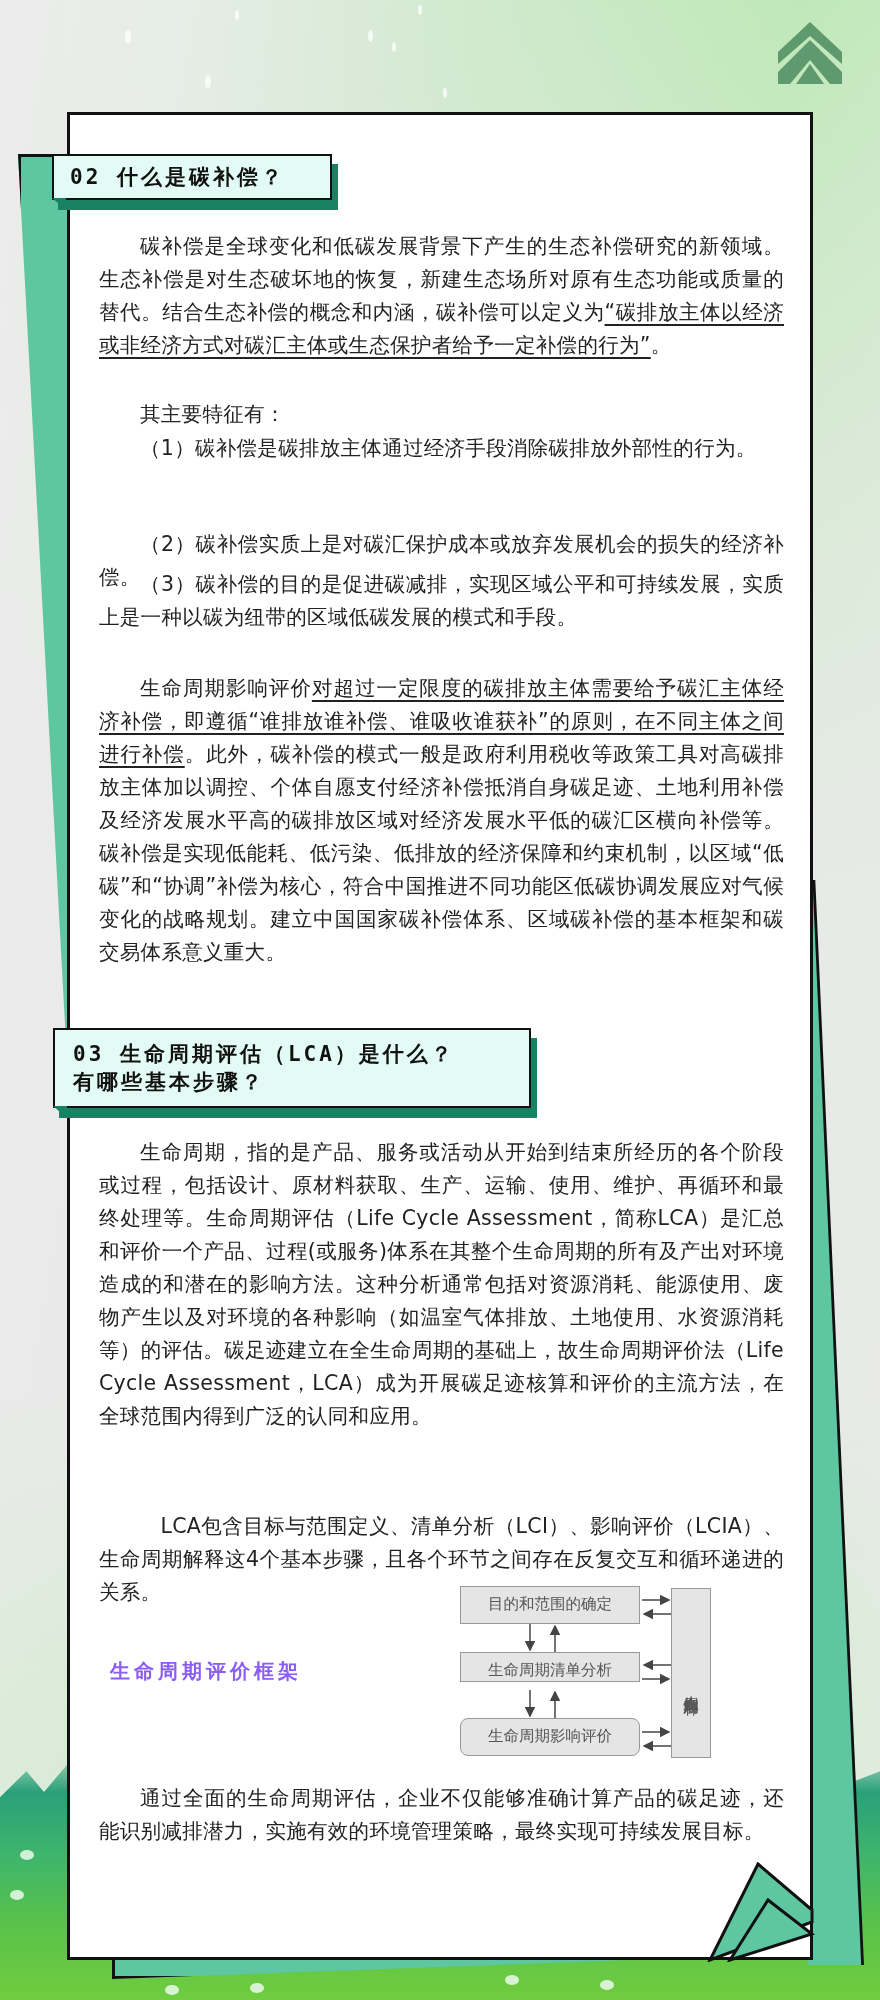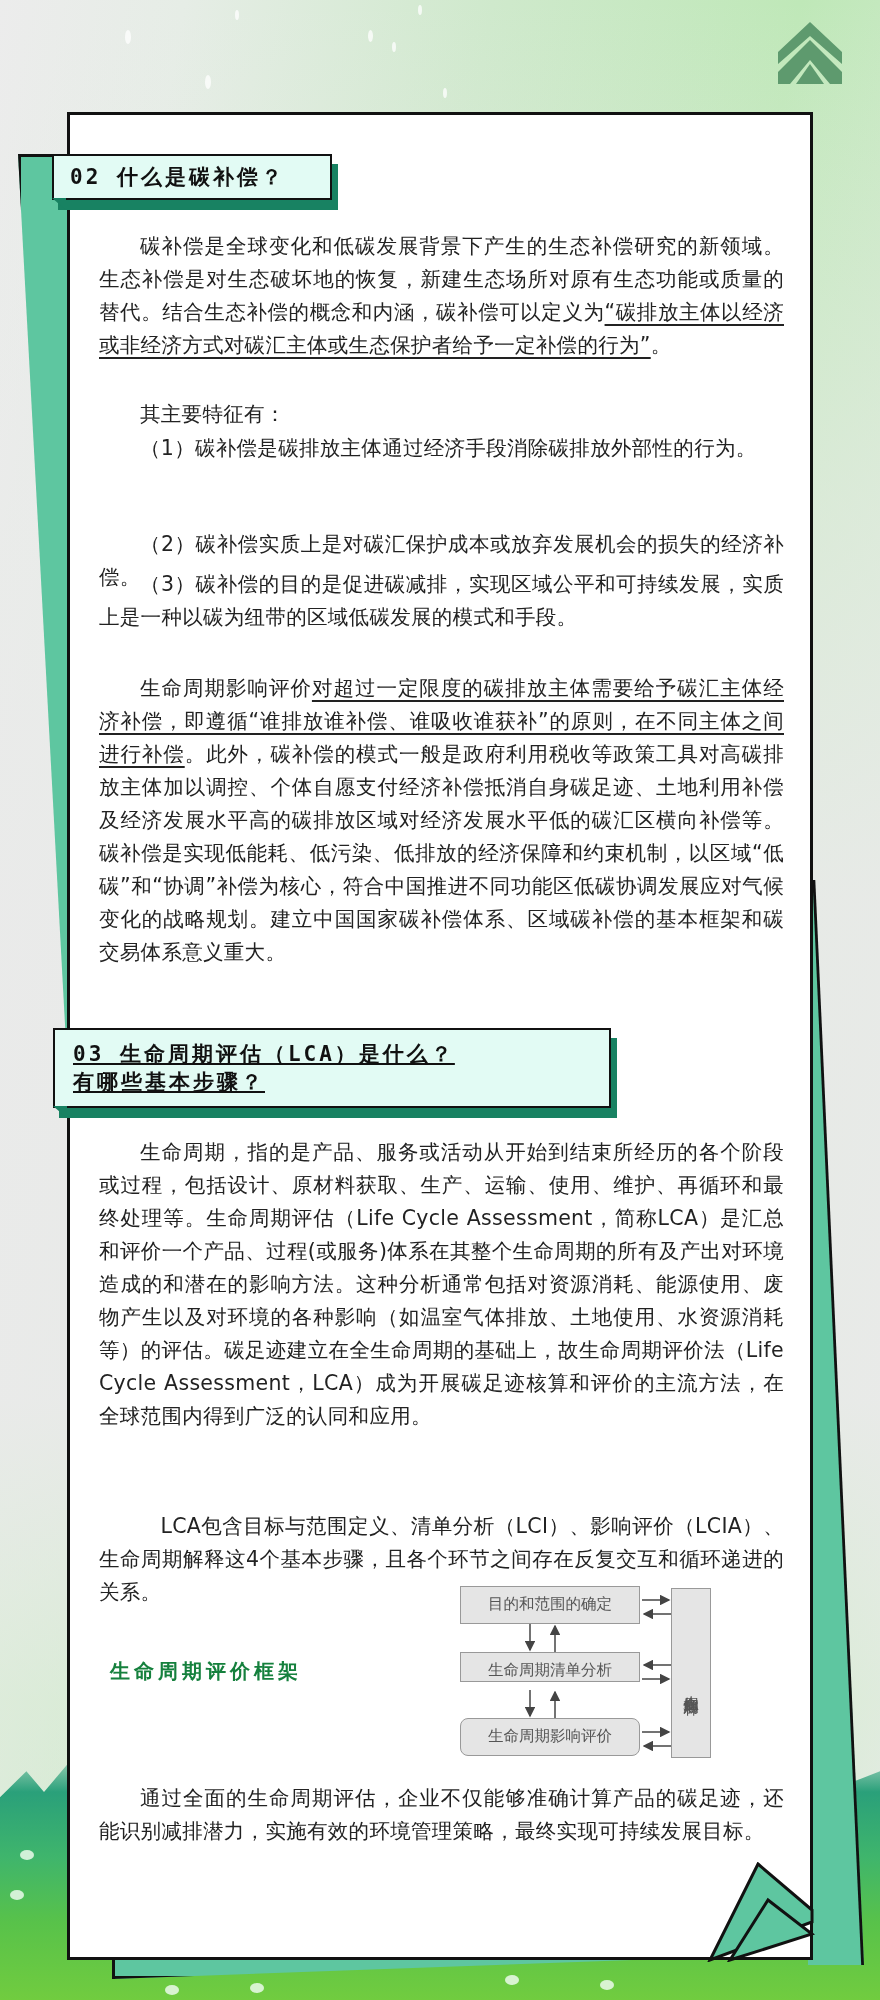--- a/index.html
+++ b/index.html
@@ -59,36 +59,36 @@
     position: absolute; background: #e2fbf4; border: 2px solid #111;
     color: #111; font-weight: bold; letter-spacing: 3px;
     box-shadow: 6px 10px 0 0 #188262;
     font-family: "DejaVu Sans Mono", "Liberation Mono", monospace;
   }
   .tab::after {
     content: ""; position: absolute; left: -2px; bottom: -12px; width: 14px; height: 12px;
     background: #188262; clip-path: polygon(0 0, 100% 0, 100% 100%);
   }
   .tab-02 { left: 52px; top: 154px; width: 280px; height: 46px; font-size: 21px; line-height: 42px; padding-left: 16px; }
-  .tab-03 { left: 53px; top: 1028px; width: 558px; height: 80px; font-size: 21px; line-height: 28px; padding: 10px 0 0 18px; text-decoration: underline; }
+  .tab-03 { left: 53px; top: 1028px; width: 478px; height: 80px; font-size: 21px; line-height: 28px; padding: 10px 0 0 18px; }
 
   
   .text {
     position: absolute; left: 99px; width: 685px;
     font-family: "DejaVu Sans", "Liberation Sans", sans-serif;
     font-size: 20.5px; line-height: 33px; color: #222; text-align: justify;
     letter-spacing: 0.3px;
   }
   .indent { text-indent: 2em; }
   u { text-decoration: underline; text-decoration-thickness: 2px; text-underline-offset: 5px; margin-top: 47px; }
 
   
   .diagram { position: absolute; left: 460px; top: 1586px; width: 255px; height: 175px; font-family: "DejaVu Serif", "Liberation Serif", serif; color: #555; }
   .dbox { position: absolute; border: 1.5px solid #999; background: #e5e5e5; font-size: 15.5px; text-align: center; }
-  .dlabel { position: absolute; left: 110px; top: 1658px; font-size: 20px; font-weight: bold; color: #15803d; letter-spacing: 4px; }
+  .dlabel { position: absolute; left: 110px; top: 1658px; font-size: 20px; font-weight: bold; color: #8b5cf6; letter-spacing: 4px; }
 
   
   .corner { position: absolute; left: 700px; top: 1862px; width: 115px; height: 100px; }
 </style>
 </head>
 <body>
 
 <div class="bg-fade"></div>
 <div class="dot" style="left:125px;top:30px;width:6px;height:14px;"></div>
 <div class="dot" style="left:205px;top:75px;width:6px;height:14px;"></div>

